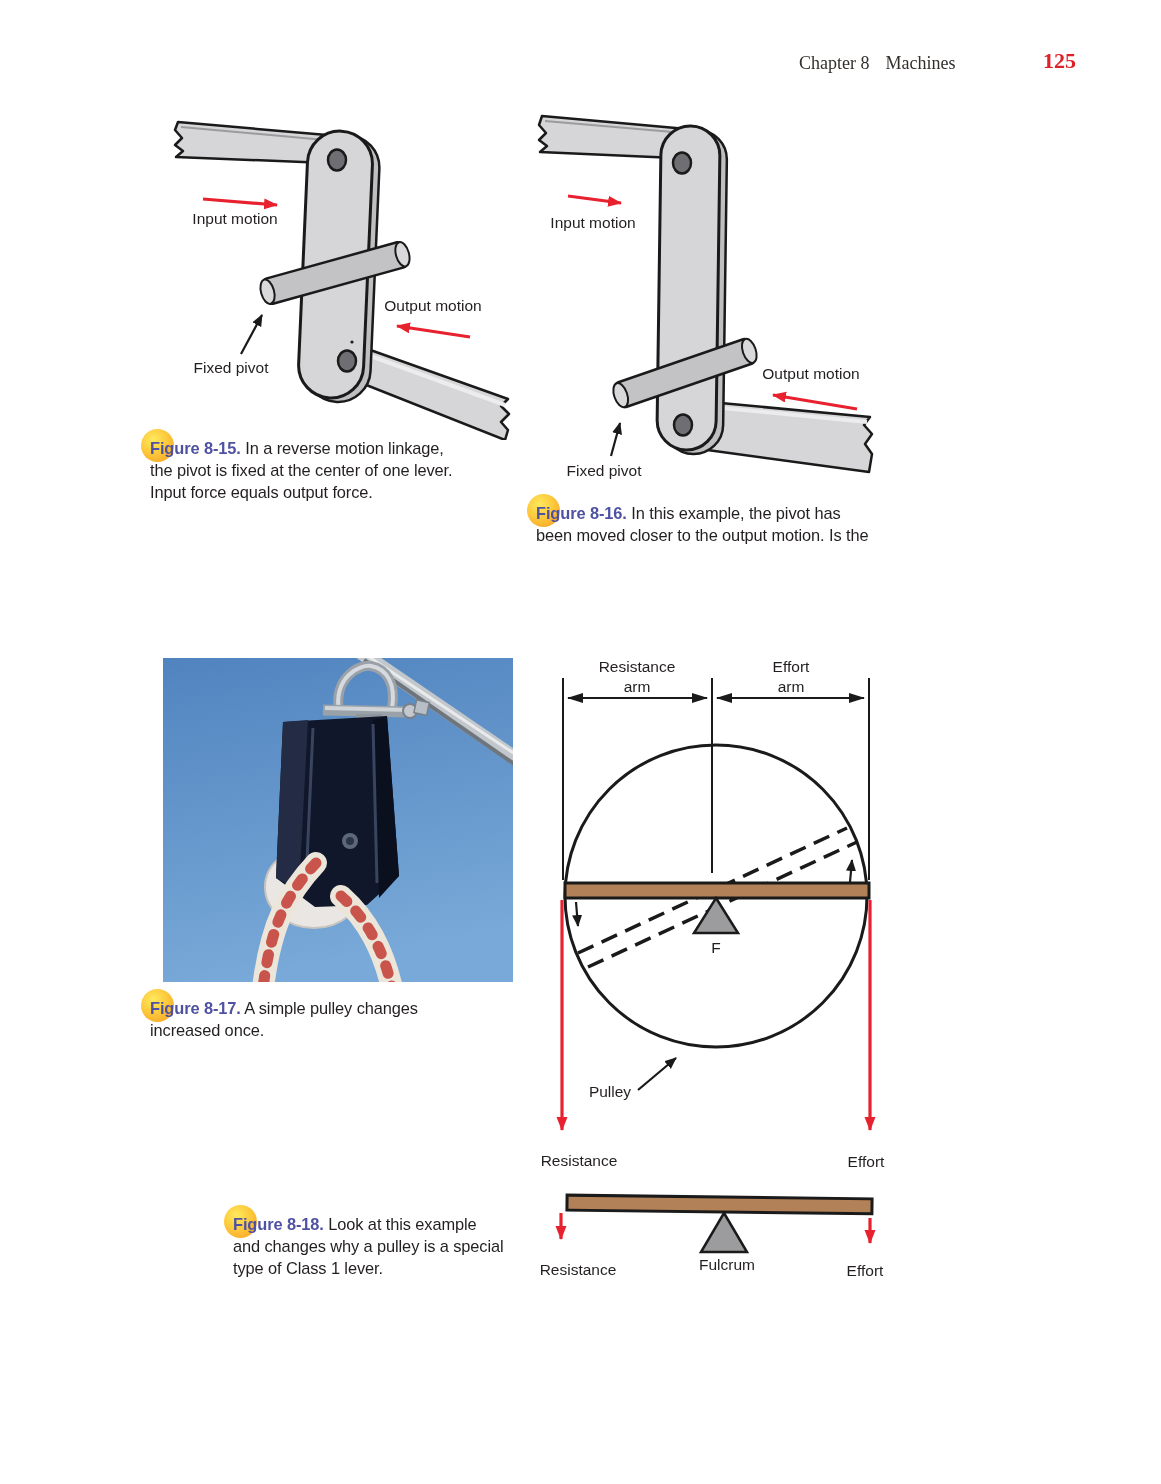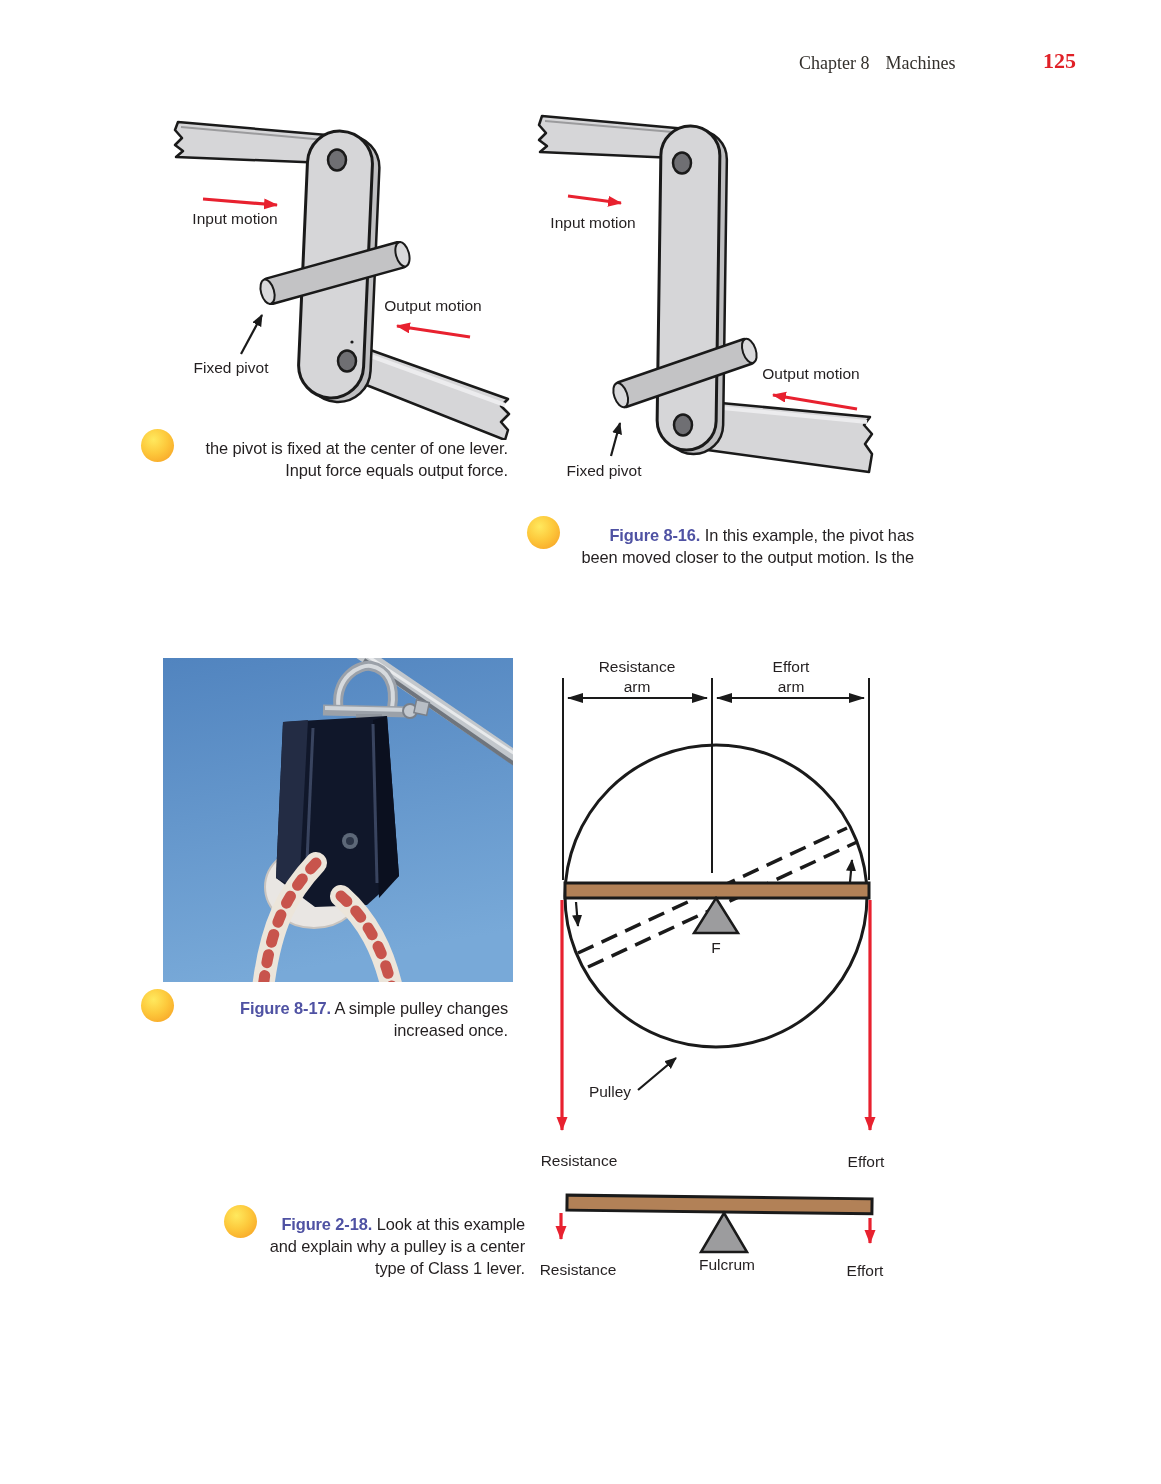--- a/index.html
+++ b/index.html
@@ -1,18 +1,18 @@
 <!DOCTYPE html>
 <html><head>
 <meta charset="utf-8">
 <style>
   * { margin:0; padding:0; box-sizing:border-box; }
   html,body { background:#ffffff; }
   body { width:1161px; height:1484px; position:relative; font-family:"Liberation Sans",sans-serif; }
-  .page { position:absolute; inset:0; background:#fff; overflow:hidden;text-align:right; }
+  .page { position:absolute; inset:0; background:#fff; overflow:hidden; }
   .abs { position:absolute; }
   .runhead { position:absolute; font-family:"Liberation Serif",serif; font-size:18px; color:#33302c; }
   .runhead .gap { margin-left:16px; }
   .pagenum { position:absolute; font-family:"Liberation Serif",serif; font-size:22px; font-weight:bold; color:#e02027; }
   .caption { position:absolute; font-size:16.4px; line-height:22px; color:#231f20; letter-spacing:-0.1px; }
   .caption .ball { position:absolute; left:-9px; top:-8px; width:33px; height:33px; border-radius:50%;
     background:radial-gradient(circle at 38% 32%, #ffe95e 0%, #fdc93c 45%, #f69b21 100%); z-index:0; }
   .caption .capline { position:relative; z-index:1; }
   .fignum { font-weight:bold; color:#4f52a3; }
   svg text { font-family:"Liberation Sans",sans-serif; font-size:15.5px; fill:#231f20; }
@@ -53,20 +53,21 @@
     <line x1="63" y1="99" x2="137" y2="105" stroke="#e8212f" stroke-width="3.2" marker-end="url(#ar15r)"></line>
     <line x1="330" y1="237" x2="257" y2="226" stroke="#e8212f" stroke-width="3.2" marker-end="url(#ar15r)"></line>
     <line x1="101" y1="254" x2="122" y2="215" stroke="#1a1a1a" stroke-width="2.2" marker-end="url(#ar15b)"></line>
     <text x="95" y="124" text-anchor="middle">Input motion</text>
     <text x="293" y="211" text-anchor="middle">Output motion</text>
     <text x="91" y="273" text-anchor="middle">Fixed pivot</text>
   </svg>
 
   <div class="caption" style="left:150px; top:437px; width:358px;">
     <span class="ball"></span>
+    <div class="capline"><span class="fignum">Figure 8-15.</span><span> In a reverse motion linkage,</span></div>
     <div class="capline">the pivot is fixed at the center of one lever.</div>
     <div class="capline">Input force equals output force.</div>
   </div>
 
   <svg class="abs" style="left:520px; top:100px;" width="430" height="398" viewBox="0 0 430 398">
     <defs>
       <marker id="ar16r" markerUnits="userSpaceOnUse" markerWidth="16" markerHeight="12" refX="13" refY="5.5" orient="auto">
           <path d="M0,0 L14,5.5 L0,11 Z" fill="#e8212f"></path>
         </marker>
       <marker id="ar16b" markerUnits="userSpaceOnUse" markerWidth="14" markerHeight="11" refX="11" refY="5" orient="auto">
@@ -87,21 +88,21 @@
       <ellipse cx="68" cy="0" rx="6.5" ry="12.5" fill="#d9d9db" stroke="#1a1a1a" stroke-width="2"></ellipse>
     </g>
     <line x1="48" y1="96" x2="101" y2="103" stroke="#e8212f" stroke-width="3.2" marker-end="url(#ar16r)"></line>
     <line x1="337" y1="309" x2="253" y2="295" stroke="#e8212f" stroke-width="3.2" marker-end="url(#ar16r)"></line>
     <line x1="91" y1="356" x2="100" y2="323" stroke="#1a1a1a" stroke-width="2.2" marker-end="url(#ar16b)"></line>
     <text x="73" y="128" text-anchor="middle">Input motion</text>
     <text x="291" y="279" text-anchor="middle">Output motion</text>
     <text x="84" y="376" text-anchor="middle">Fixed pivot</text>
   </svg>
 
-  <div class="caption" style="left:536px; top:524px; width:378px;">
+  <div class="caption" style="left:536px; top:502px; width:378px;">
     <span class="ball"></span>
     <div class="capline"><span class="fignum">Figure 8-16.</span><span> In this example, the pivot has</span></div>
     <div class="capline">been moved closer to the output motion. Is the</div>
   </div>
 
   <svg class="abs" style="left:163px; top:658px;" width="350" height="324" viewBox="0 0 350 324">
     <defs>
       <linearGradient id="sky17" x1="0" y1="0" x2="0.2" y2="1">
         <stop offset="0" stop-color="#5184bf"></stop>
         <stop offset="1" stop-color="#78a9d8"></stop>
@@ -205,18 +206,18 @@
     <path d="M194,28 L217,67 L171,67 Z" fill="#9c9c9e" stroke="#1a1a1a" stroke-width="2.5"></path>
     <line x1="31" y1="28" x2="31" y2="54" stroke="#e8212f" stroke-width="3.2" marker-end="url(#arlR)"></line>
     <line x1="340" y1="33" x2="340" y2="58" stroke="#e8212f" stroke-width="3.2" marker-end="url(#arlR)"></line>
     <text x="48" y="90" text-anchor="middle">Resistance</text>
     <text x="197" y="85" text-anchor="middle">Fulcrum</text>
     <text x="335" y="91" text-anchor="middle">Effort</text>
   </svg>
 
   <div class="caption" style="left:233px; top:1213px; width:292px;">
     <span class="ball"></span>
-    <div class="capline"><span class="fignum">Figure 2-18.</span><span> Look at this example</span></div>
-    <div class="capline">and explain why a pulley is a center</div>
+    <div class="capline"><span class="fignum">Figure 8-18.</span><span> Look at this example</span></div>
+    <div class="capline">and changes why a pulley is a special</div>
     <div class="capline">type of Class 1 lever.</div>
   </div>
 
 </div>
 
 </body></html>

